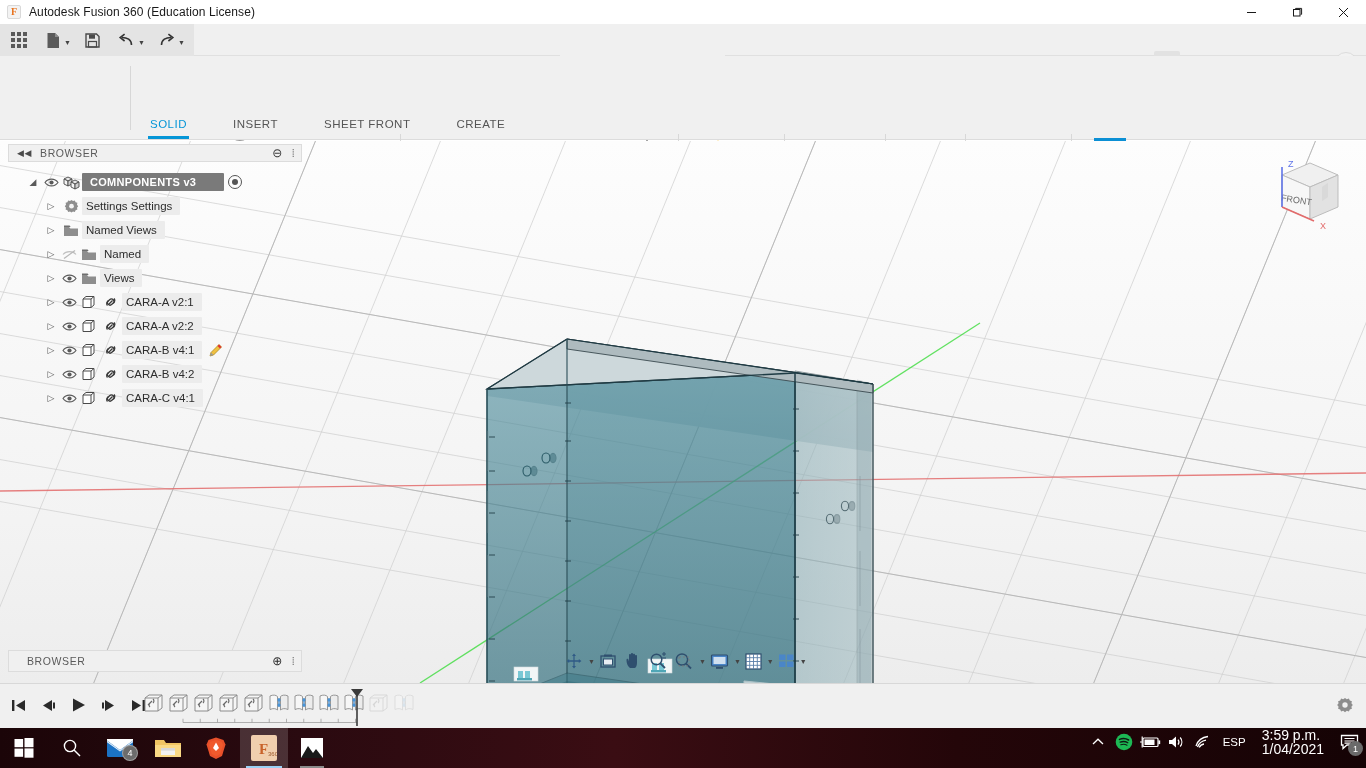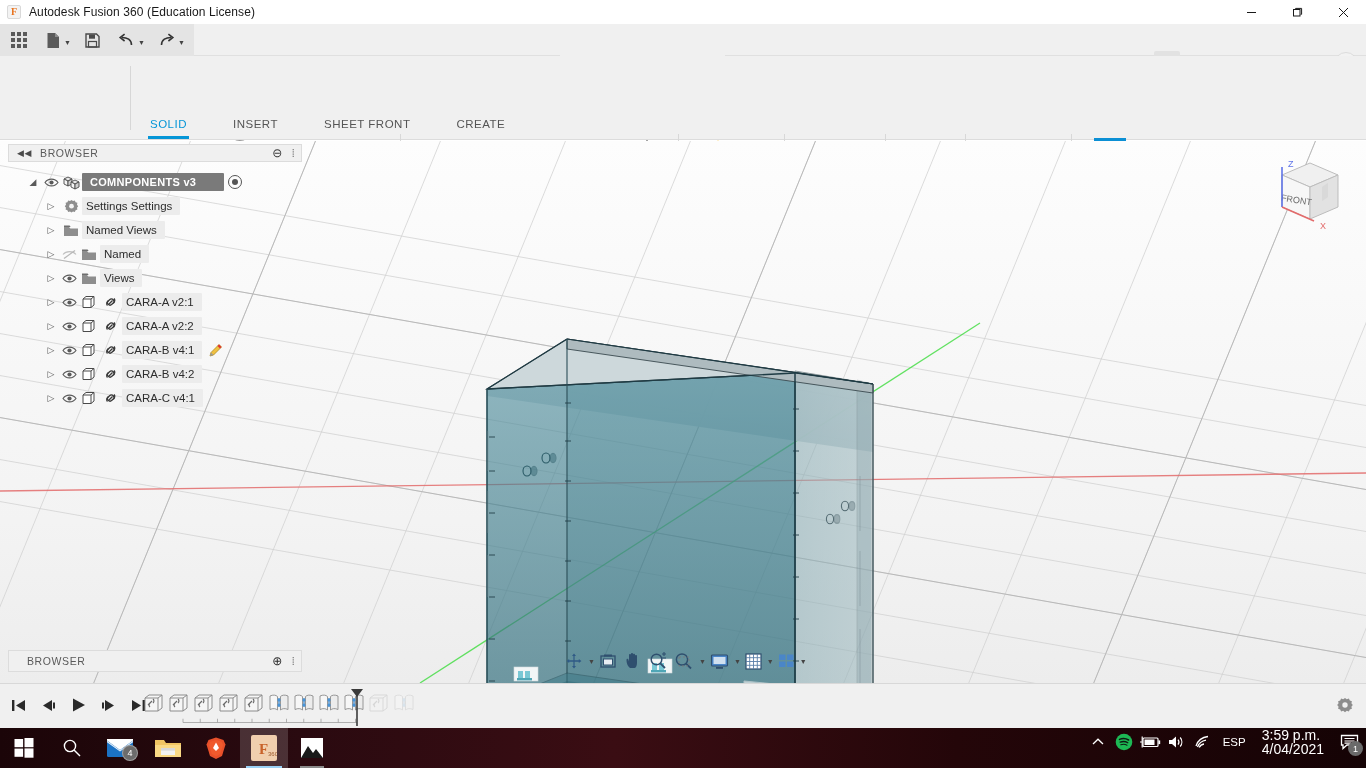--- a/index.html
+++ b/index.html
@@ -1229,21 +1229,21 @@
       <div class="tray-i">
         <svg width="18" height="16" viewBox="0 0 18 16">
             <path d="M3 12 C5 6 10 3 15 2.5" fill="none" stroke="#fff" stroke-width="1.3"></path>
             <path d="M4.5 13 C6 9 9.5 6.8 13 6.2" fill="none" stroke="#fff" stroke-width="1.3"></path>
             <path d="M6.2 13.6 C7.2 11.4 9 10.2 11 10" fill="none" stroke="#fff" stroke-width="1.3"></path>
           </svg>
       </div>
       <div class="tray-lang">ESP</div>
       <div class="tray-clock">
         <div>3:59 p.m.</div>
-        <div>4/04/2021</div>
+        <div>1/04/2021</div>
       </div>
       <div class="tray-notif">
         <svg width="19" height="17" viewBox="0 0 19 17">
             <path d="M1.5 1.5 H17.5 V11 H7 L3 14.5 V11 H1.5 Z" fill="none" stroke="#fff" stroke-width="1.3"></path>
             <path d="M4.5 4.5 H14.5 M4.5 7 H14.5 M4.5 9.2 H11" stroke="#fff" stroke-width="1.2"></path>
           </svg>
         <div class="nb">1</div>
       </div>
     </div>
   </div>

